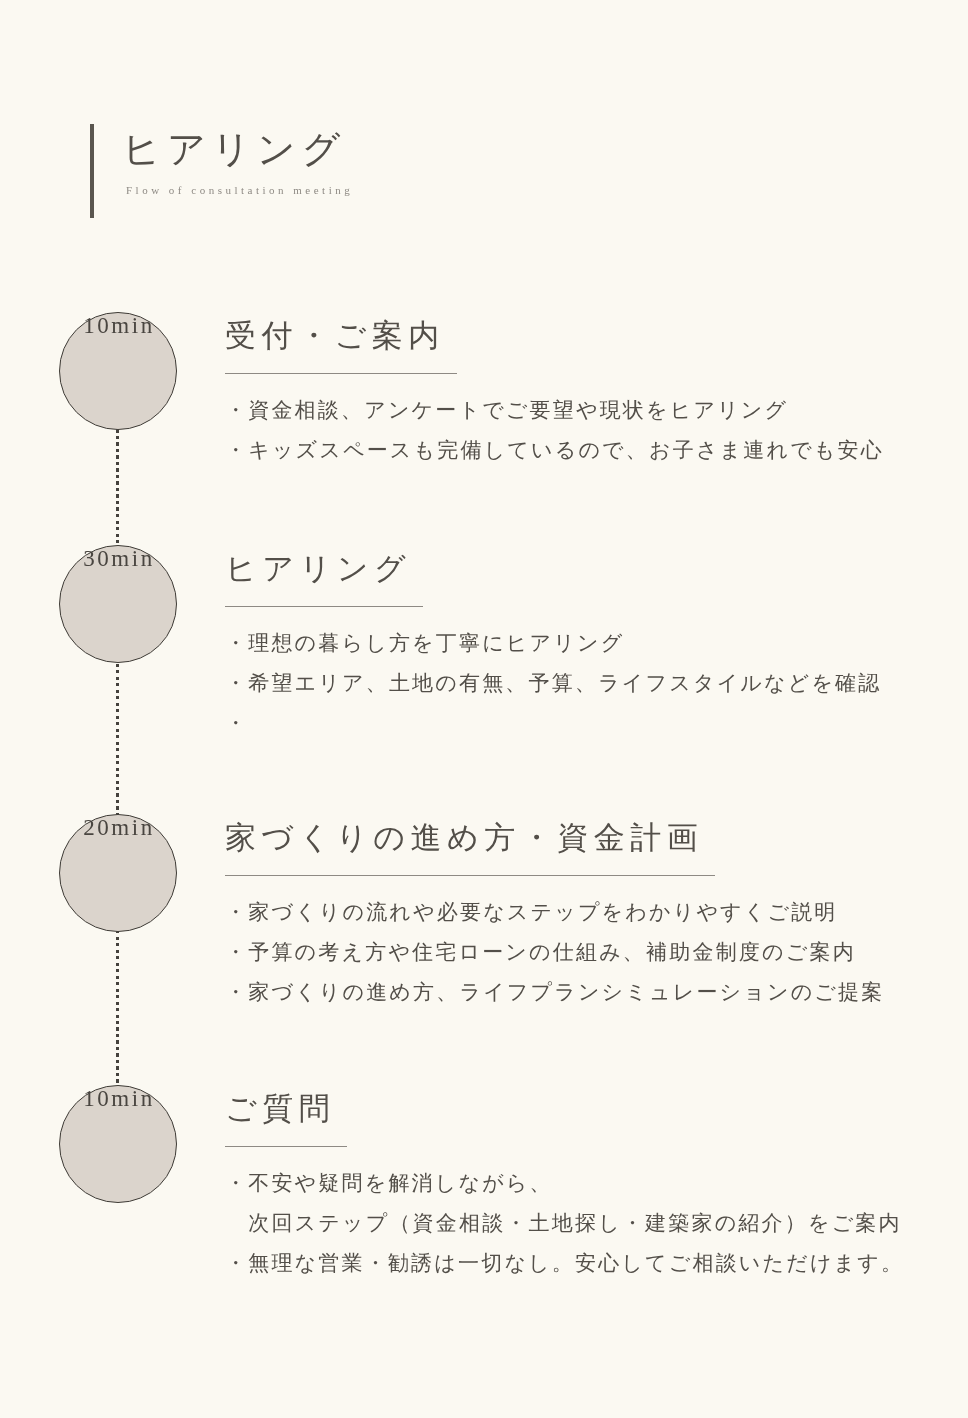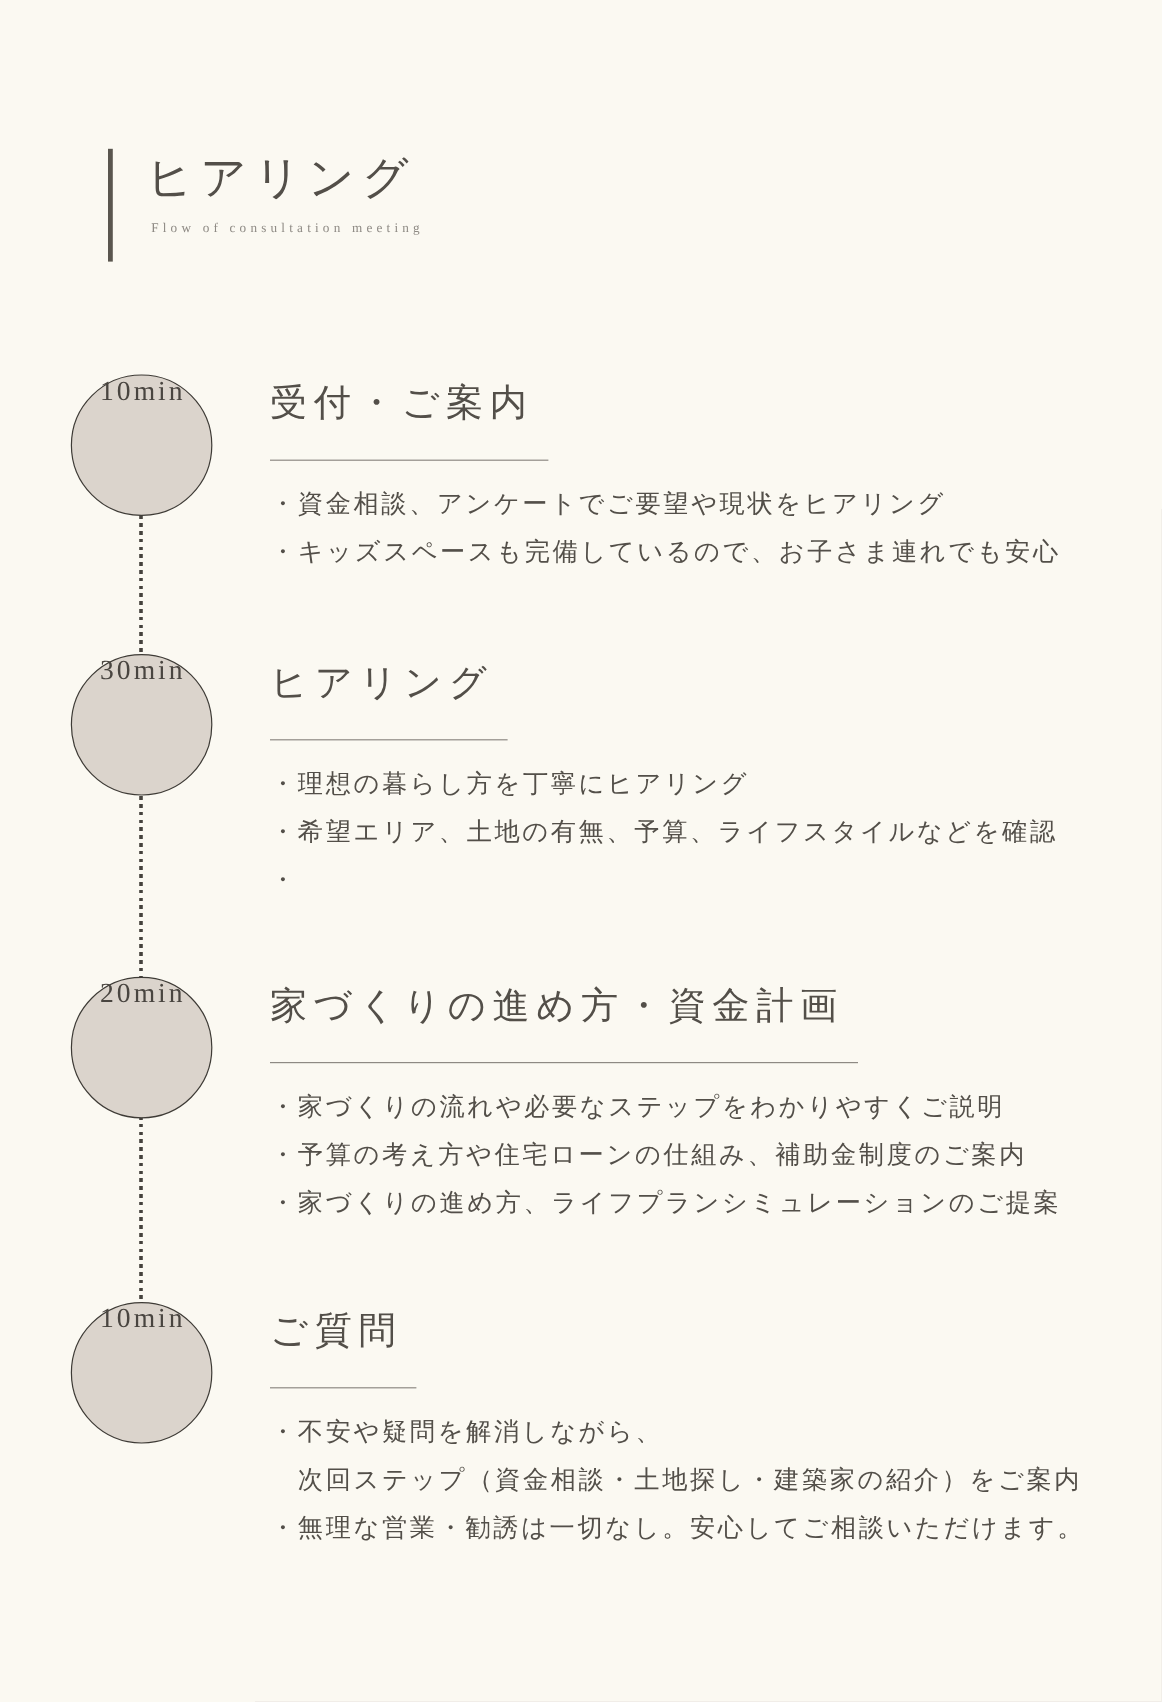--- a/index.html
+++ b/index.html
@@ -88,21 +88,21 @@
     margin-left:47px;
     padding-top:2px;
   }
   .step-title{
     display:inline-block;
     font-size:31px;font-weight:400;
     letter-spacing:5.5px;
     line-height:1.42;
     color:var(--text);
     border-bottom:1.5px solid var(--muted);
-    padding-bottom:25px;
+    padding-bottom:15px;
     padding-right:12px;
   }
   .bullets{margin-top:16px;}
   .bullet{
     display:flex;
     font-size:21px;
     line-height:40px;
     letter-spacing:2.2px;
     color:var(--text);
   }

